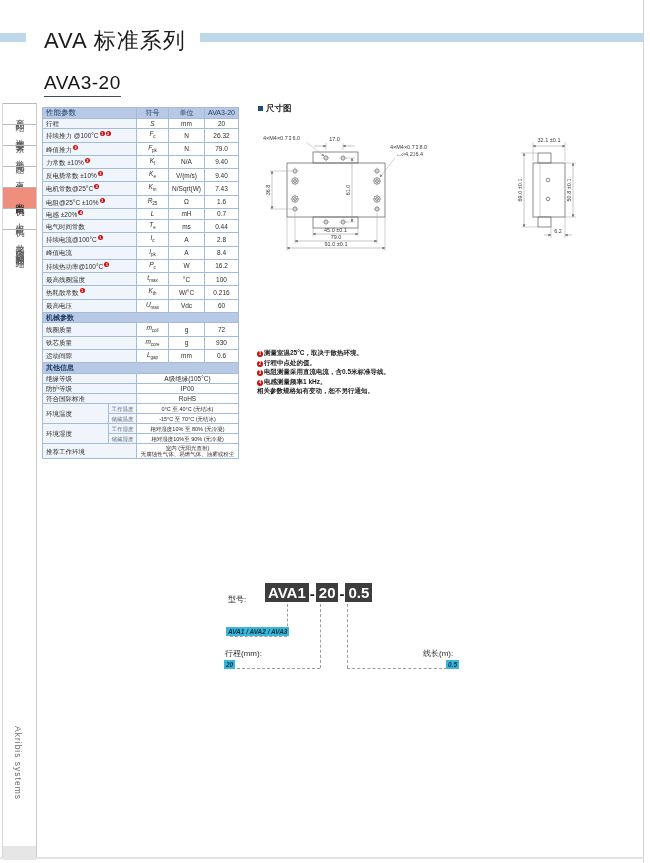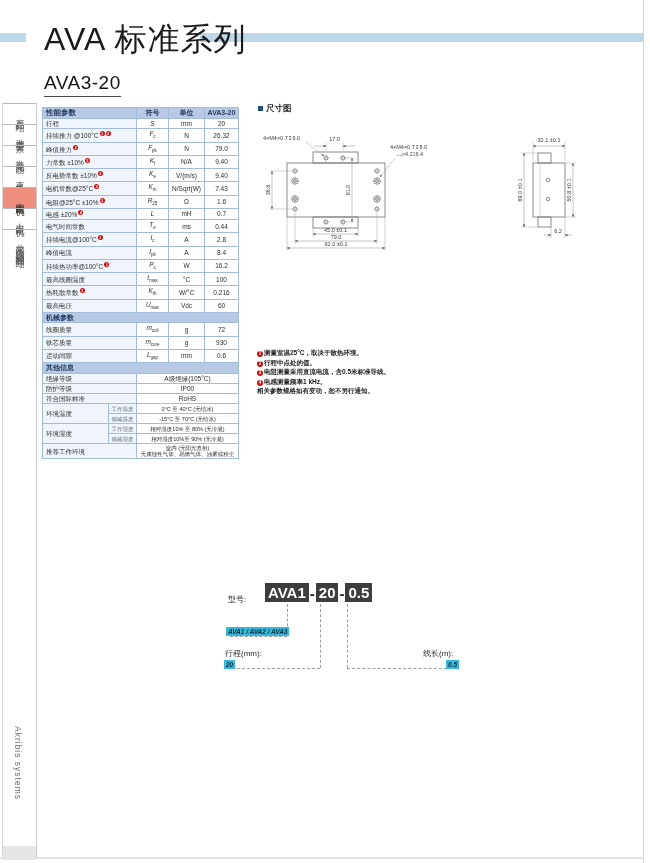--- a/index.html
+++ b/index.html
@@ -6,21 +6,21 @@
   .page{position:relative;width:650px;height:863px;background:#fff;overflow:hidden;
         font-family:"Liberation Sans",sans-serif;color:#222;}
   
   .vline-left{position:absolute;left:2px;top:103px;bottom:6px;width:1px;background:#d8d8d8;}
   .vline-sidebar{position:absolute;left:36px;top:103px;bottom:6px;width:1px;background:#c9c9c9;}
   .vline-right{position:absolute;right:6px;top:0;bottom:0;width:1px;background:#d2d2d2;}
   .hline-bottom{position:absolute;left:0;right:6px;bottom:4px;height:2px;background:#e2e2e2;}
   .sb-bottom-band{position:absolute;left:3px;top:846px;width:33px;height:14px;background:#e6e6e6;}
 
   
-  .title{position:absolute;left:44px;top:18px;font-size:32px;letter-spacing:1px;color:#1b1b1b;}
+  .title{position:absolute;left:44px;top:26px;font-size:22px;letter-spacing:1px;color:#1b1b1b;}
   .bar{position:absolute;top:33px;height:9px;background:var(--accent_bar,#bfd8e9);}
   .bar-left{left:0;width:26px;}
   .bar-right{left:200px;width:444px;}
 
   .h2{position:absolute;left:44px;font-size:19px;color:#141414;border-bottom:1.5px solid #4a4a4a;
       padding-bottom:2px;letter-spacing:.5px;}
   #h-model{top:72px;}
   #h-order{top:462px;}
 
   
@@ -31,21 +31,21 @@
   .sb-item.active span{color:#38302e;}
   .brand{position:absolute;left:13px;top:726px;writing-mode:vertical-rl;font-size:8.5px;color:#6a6a6a;letter-spacing:1px;}
 
   
   #spec{position:absolute;left:42px;top:107px;width:196px;border-collapse:collapse;table-layout:fixed;
         border:1.5px solid #7da0cf;}
   #spec td{border:1px solid var(--table_border,#a3bcdc);font-size:6.5px;color:#2c2c2c;text-align:center;
            padding:1px;height:7px;line-height:1.1;overflow:hidden;white-space:nowrap;}
   #spec td.lb{text-align:left;padding-left:3px;background:#f0f5fc;}
   #spec tr.hd td{background:var(--table_header_bg,#b7c9e4);color:var(--table_header_text,#1f3a5f);
-                 font-weight:bold;font-size:7px;}
+                 font-weight:normal;font-size:7px;}
   #spec tr.hd td.lb{font-size:7.5px;}
   #spec tr.sec td{background:var(--table_header_bg,#b7c9e4);color:var(--table_header_text,#1f3a5f);
                   font-weight:bold;text-align:left;padding-left:3px;font-size:7px;}
   #spec td.sub{font-size:5.5px;color:#5f6d80;background:#f0f5fc;}
   #spec td.sm{font-size:5.5px;white-space:normal;}
   #spec td i{font-style:italic;}
   #spec td sub{font-size:4.5px;}
   .nd{display:inline-block;width:5px;height:5px;border-radius:50%;background:var(--note_red,#cc0a0a);
       color:#fff;font-size:4px;line-height:5px;text-align:center;vertical-align:super;margin-left:1px;font-weight:bold;}
 

